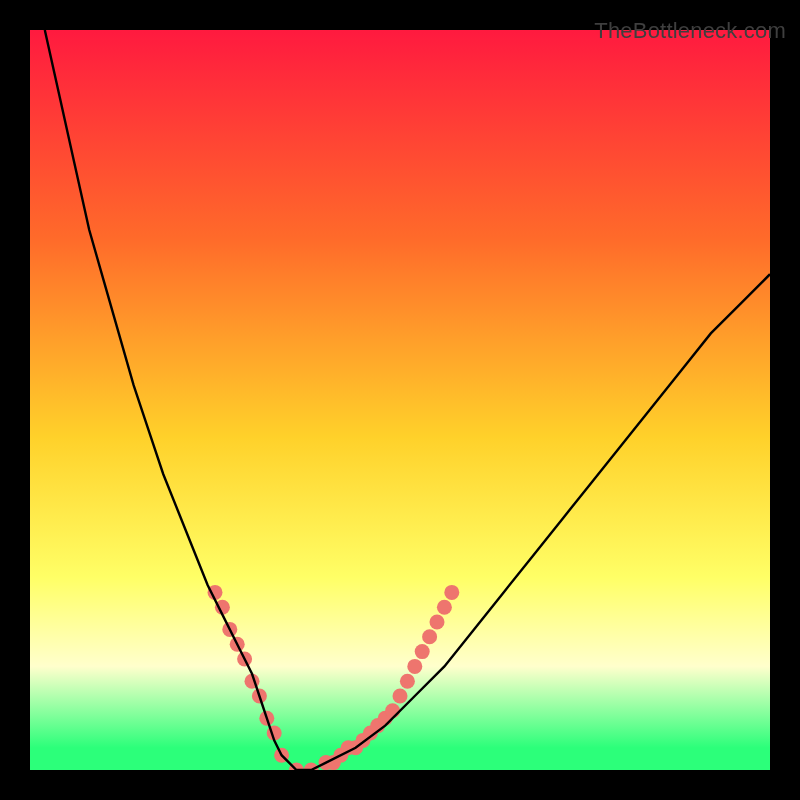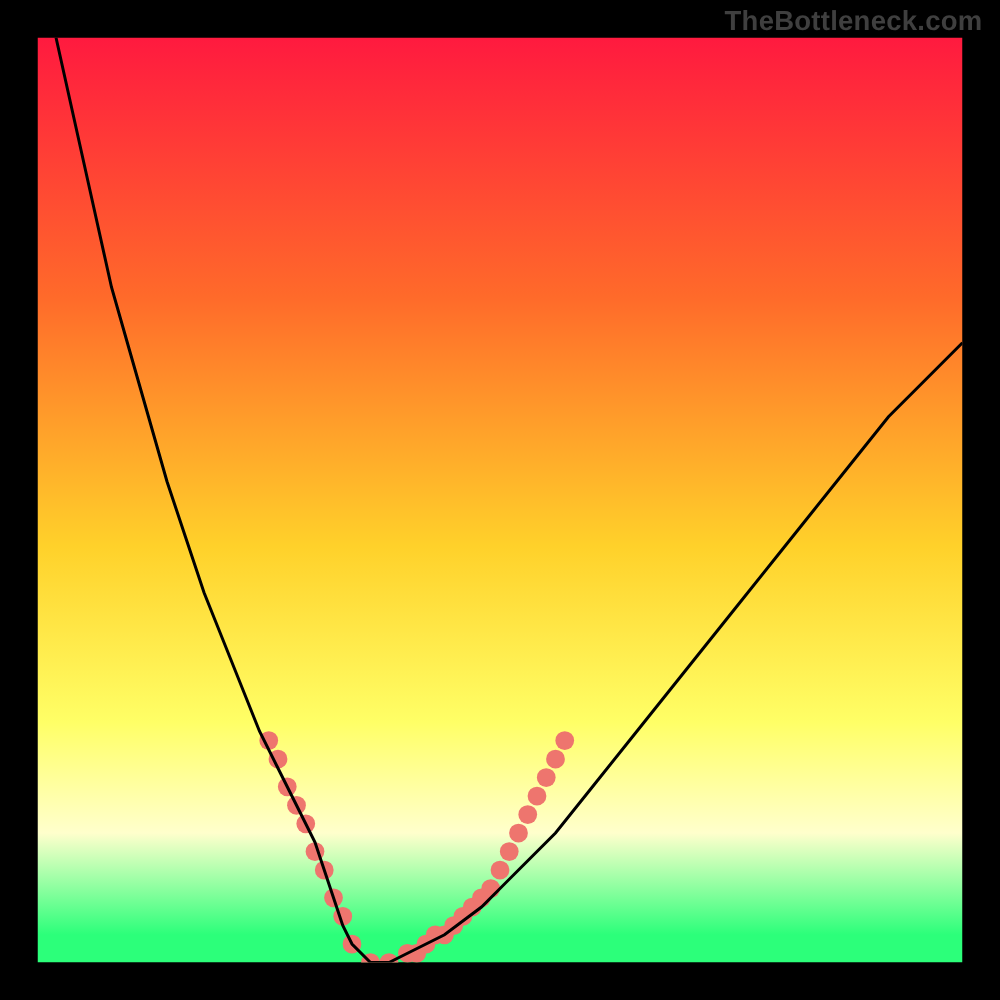--- a/index.html
+++ b/index.html
@@ -19,25 +19,25 @@
   }
   .plot {
     position: absolute;
     left: 30px;
     top: 30px;
     width: 740px;
     height: 740px;
   }
   .watermark {
     position: absolute;
-    top: 4px;
+    top: 18px;
     right: 14px;
     color: #3f3f3f;
     font-size: 22px;
-    font-weight: 700;
+    font-weight: 400;
     letter-spacing: 0.2px;
   }
 </style>
 </head>
 <body>
 
 <div class="frame">
   <svg class="plot" viewBox="0 0 740 740">
     <defs>
       <linearGradient id="bgGrad" x1="0" y1="0" x2="0" y2="1">

